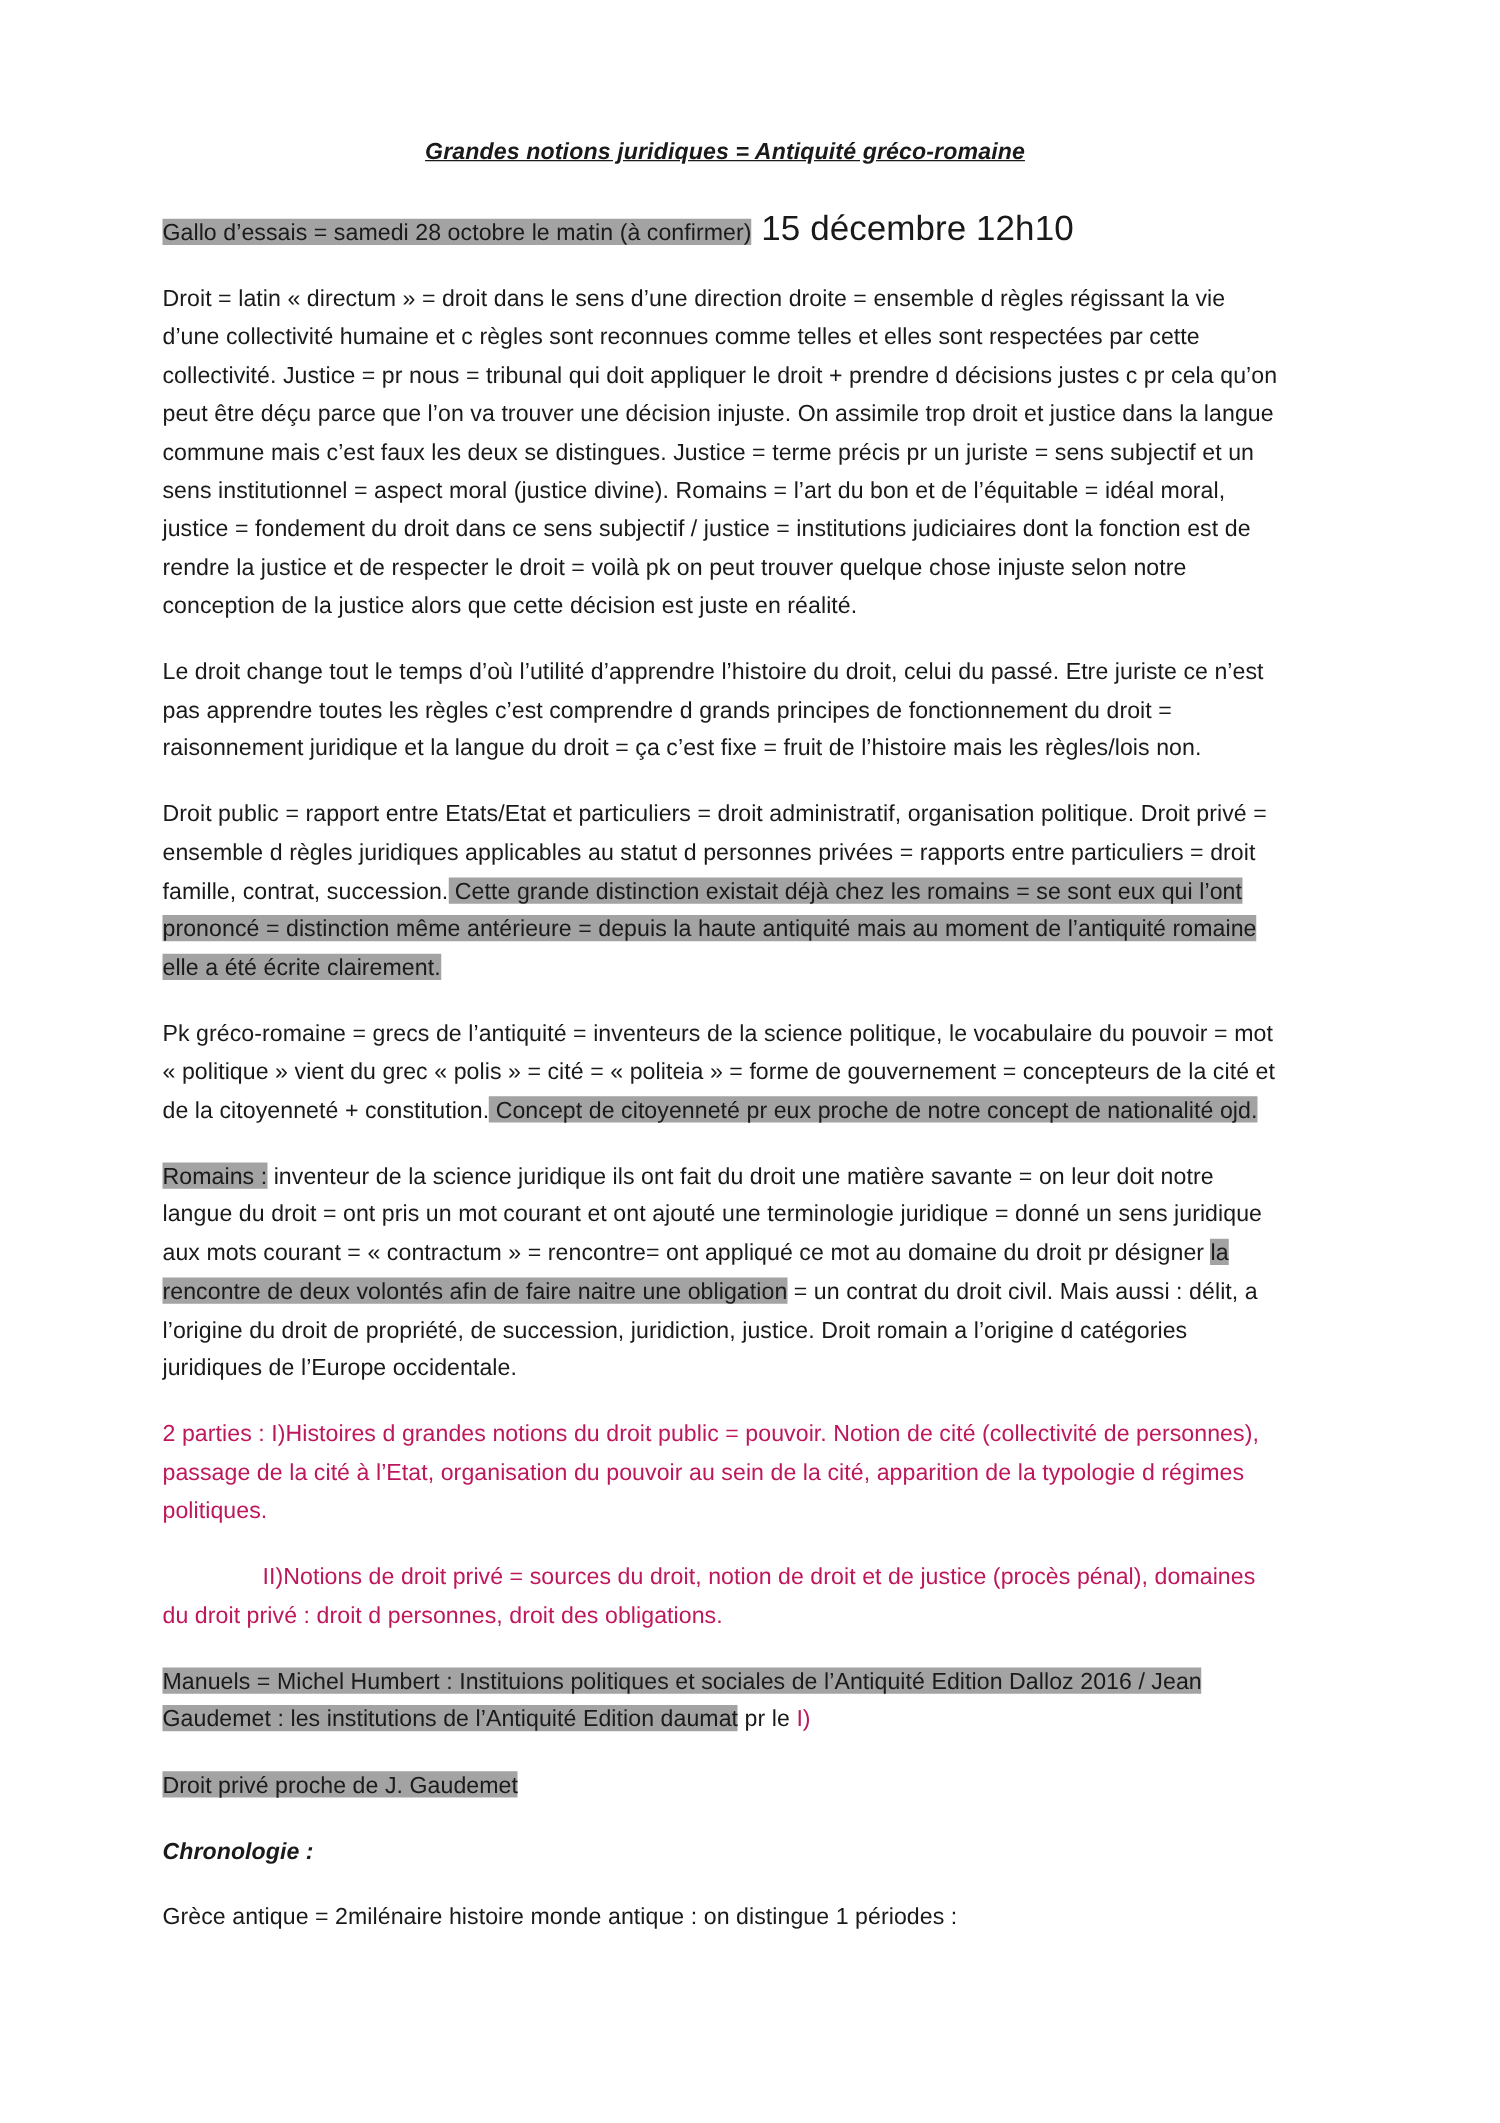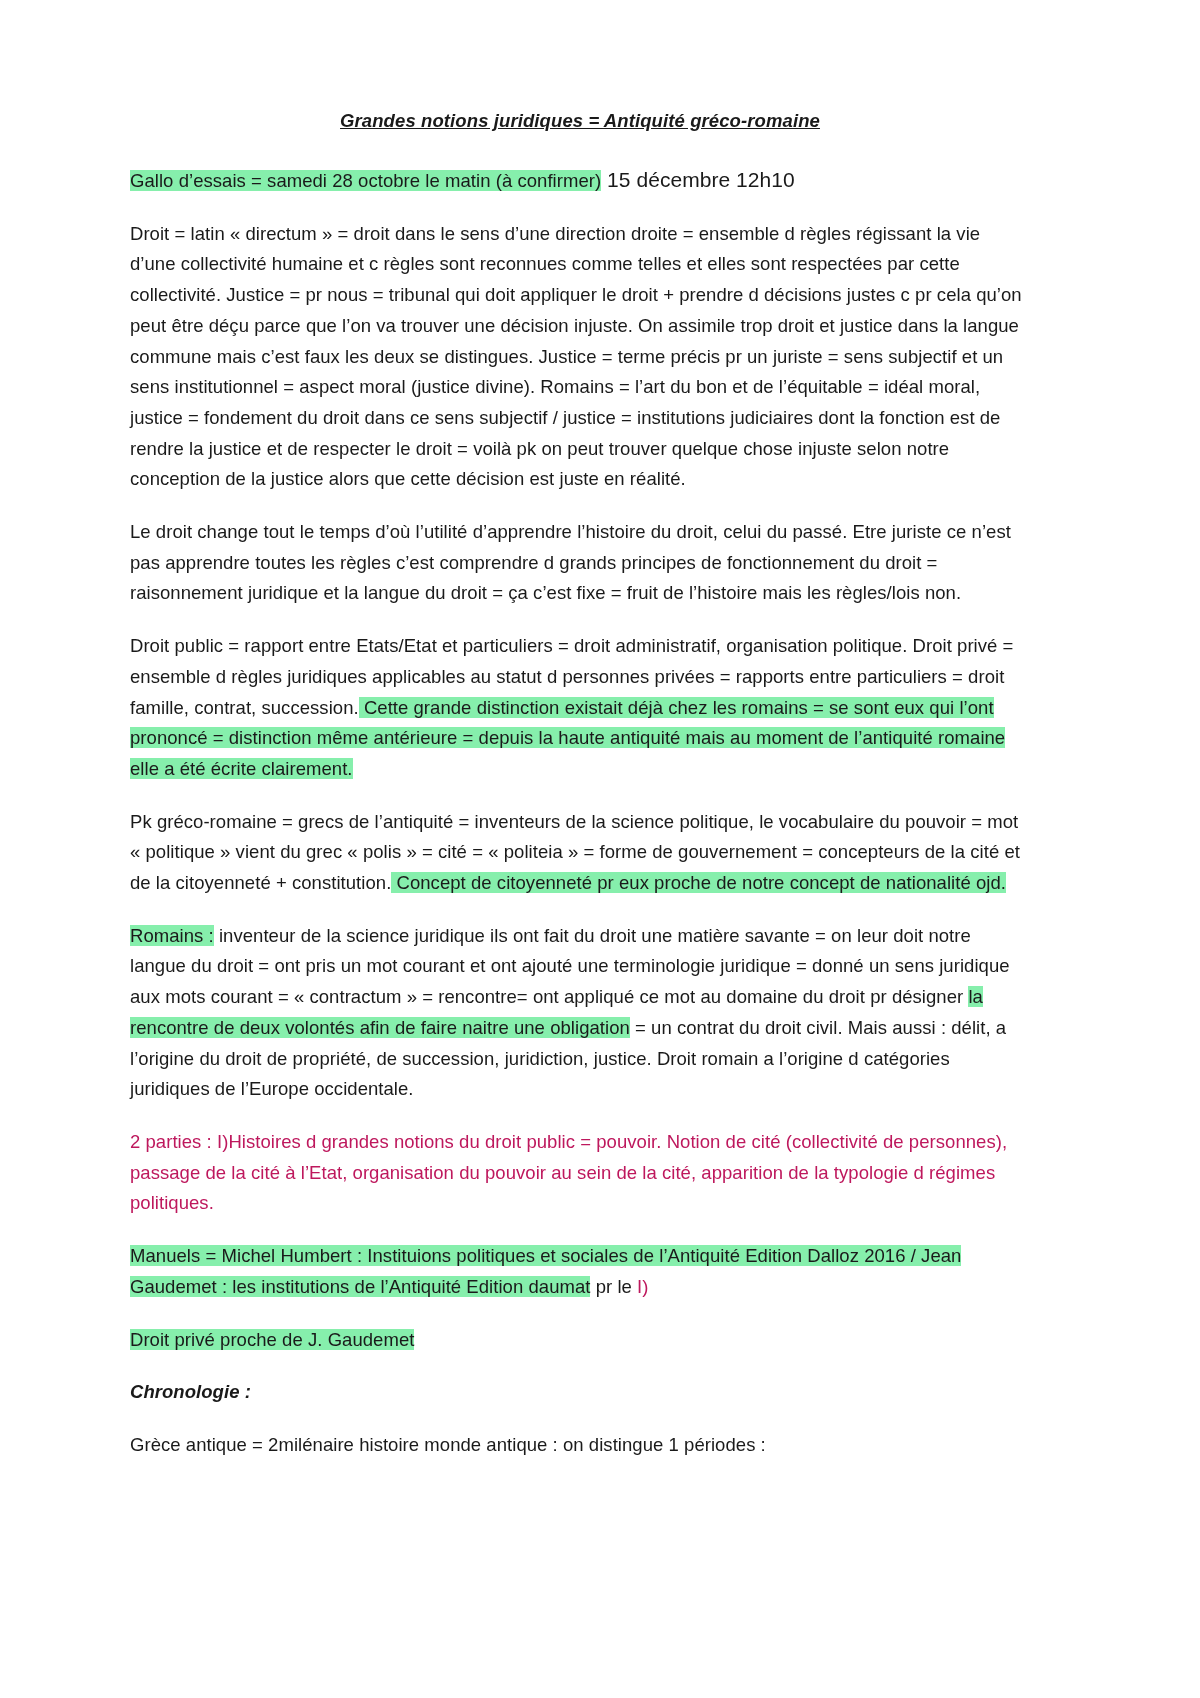--- a/index.html
+++ b/index.html
@@ -30,24 +30,24 @@
     margin: 0 0 34px 0;
   }
   p.para {
     margin: 0 0 22px 0;
     font-size: 18.5px;
     line-height: 1.66;
     text-align: left;
     letter-spacing: 0.05px;
   }
   .hl {
-    background: #86efac;
+    background: #a3a3a3;
   }
   .big {
-    font-size: 21px;
+    font-size: 28px;
     line-height: 1.2;
   }
   .green {
     color: #be185d;
   }
   .indent-tab {
     display: inline-block;
     width: 80px;
   }
   .underline-bold-italic {
@@ -79,20 +79,23 @@
   </p>
 
   <p class="para">
     <span class="hl">Romains :</span><span> inventeur de la science juridique ils ont fait du droit une matière savante = on leur doit notre langue du droit = ont pris un mot courant et ont ajouté une terminologie juridique = donné un sens juridique aux mots courant = « contractum » = rencontre= ont appliqué ce mot au domaine du droit pr désigner </span><span class="hl">la rencontre de deux volontés afin de faire naitre une obligation</span><span> = un contrat du droit civil. Mais aussi : délit, a l’origine du droit de propriété, de succession, juridiction, justice. Droit romain a l’origine d catégories juridiques de l’Europe occidentale.</span>
   </p>
 
   <p class="para">
     <span class="green">2 parties : </span><span class="green">I)Histoires d grandes notions du droit public = pouvoir. Notion de cité (collectivité de personnes), passage de la cité à l’Etat, organisation du pouvoir au sein de la cité, apparition de la typologie d régimes politiques.</span>
   </p>
 
+  <p class="para">
+    <span class="indent-tab"></span><span class="green">II)Notions de droit privé = sources du droit, notion de droit et de justice (procès pénal), domaines du droit privé : droit d personnes, droit des obligations.</span>
+  </p>
 
   <p class="para">
     <span class="hl">Manuels = Michel Humbert : Instituions politiques et sociales de l’Antiquité Edition Dalloz 2016 / Jean Gaudemet : les institutions de l’Antiquité Edition daumat</span><span> pr le </span><span class="green">I)</span>
   </p>
 
   <p class="para">
     <span class="hl">Droit privé proche de J. Gaudemet</span>
   </p>
 
   <p class="para">

